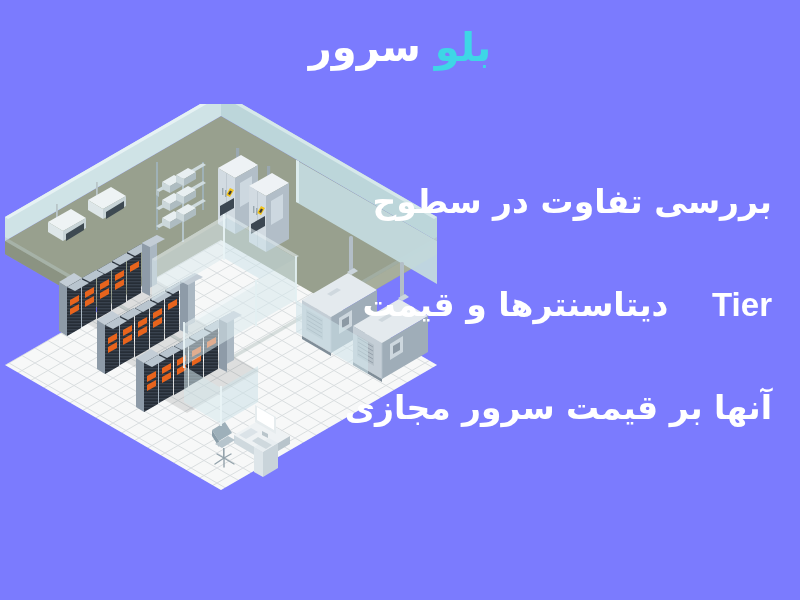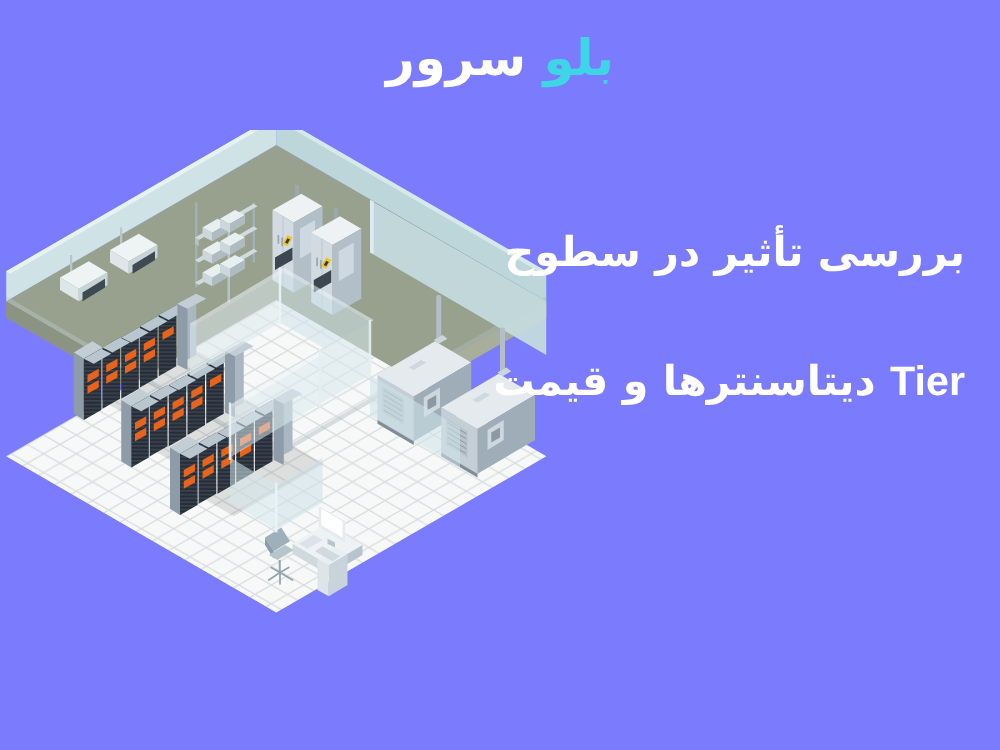--- a/index.html
+++ b/index.html
@@ -34,21 +34,21 @@
     right:28px;
     width:430px;
     direction:rtl;
     text-align:right;
     color:#ffffff;
     font-size:33px;
     font-weight:bold;
     line-height:103px;
   }
   .headline .hl-line { display:block; white-space:nowrap; }
-  .headline .hl-latin { font-family:"Liberation Sans", sans-serif; }
+  .headline .hl-latin { font-family:"Liberation Sans", sans-serif;margin-left:32px; }
 
   
   .illus { position:absolute; left:-4px; top:104px; width:450px; height:412px; }
   .illus svg { display:block; width:450px; height:412px; }
 </style>
 </head>
 <body style="background: rgb(123, 123, 254);">
 
 <div id="stage">
 
@@ -418,17 +418,18 @@
       </g>
     </svg>
   </div>
 
   <div class="logo">
     <span class="lg-blue" style="color: rgb(62, 214, 230);">بلو</span>
     <span class="lg-white" style="color: rgb(255, 255, 255);">سرور</span>
   </div>
 
   <div class="headline" style="color: rgb(255, 255, 255);">
-    <span class="hl-line">بررسی تأثیر در سطوح</span>
+    <span class="hl-line">بررسی تفاوت در سطوح</span>
     <span class="hl-line"><span class="hl-latin">Tier</span> <span>دیتاسنترها و قیمت</span></span>
+    <span class="hl-line">آنها بر قیمت سرور مجازی</span>
   </div>
 
 </div>
 
 </body></html>

